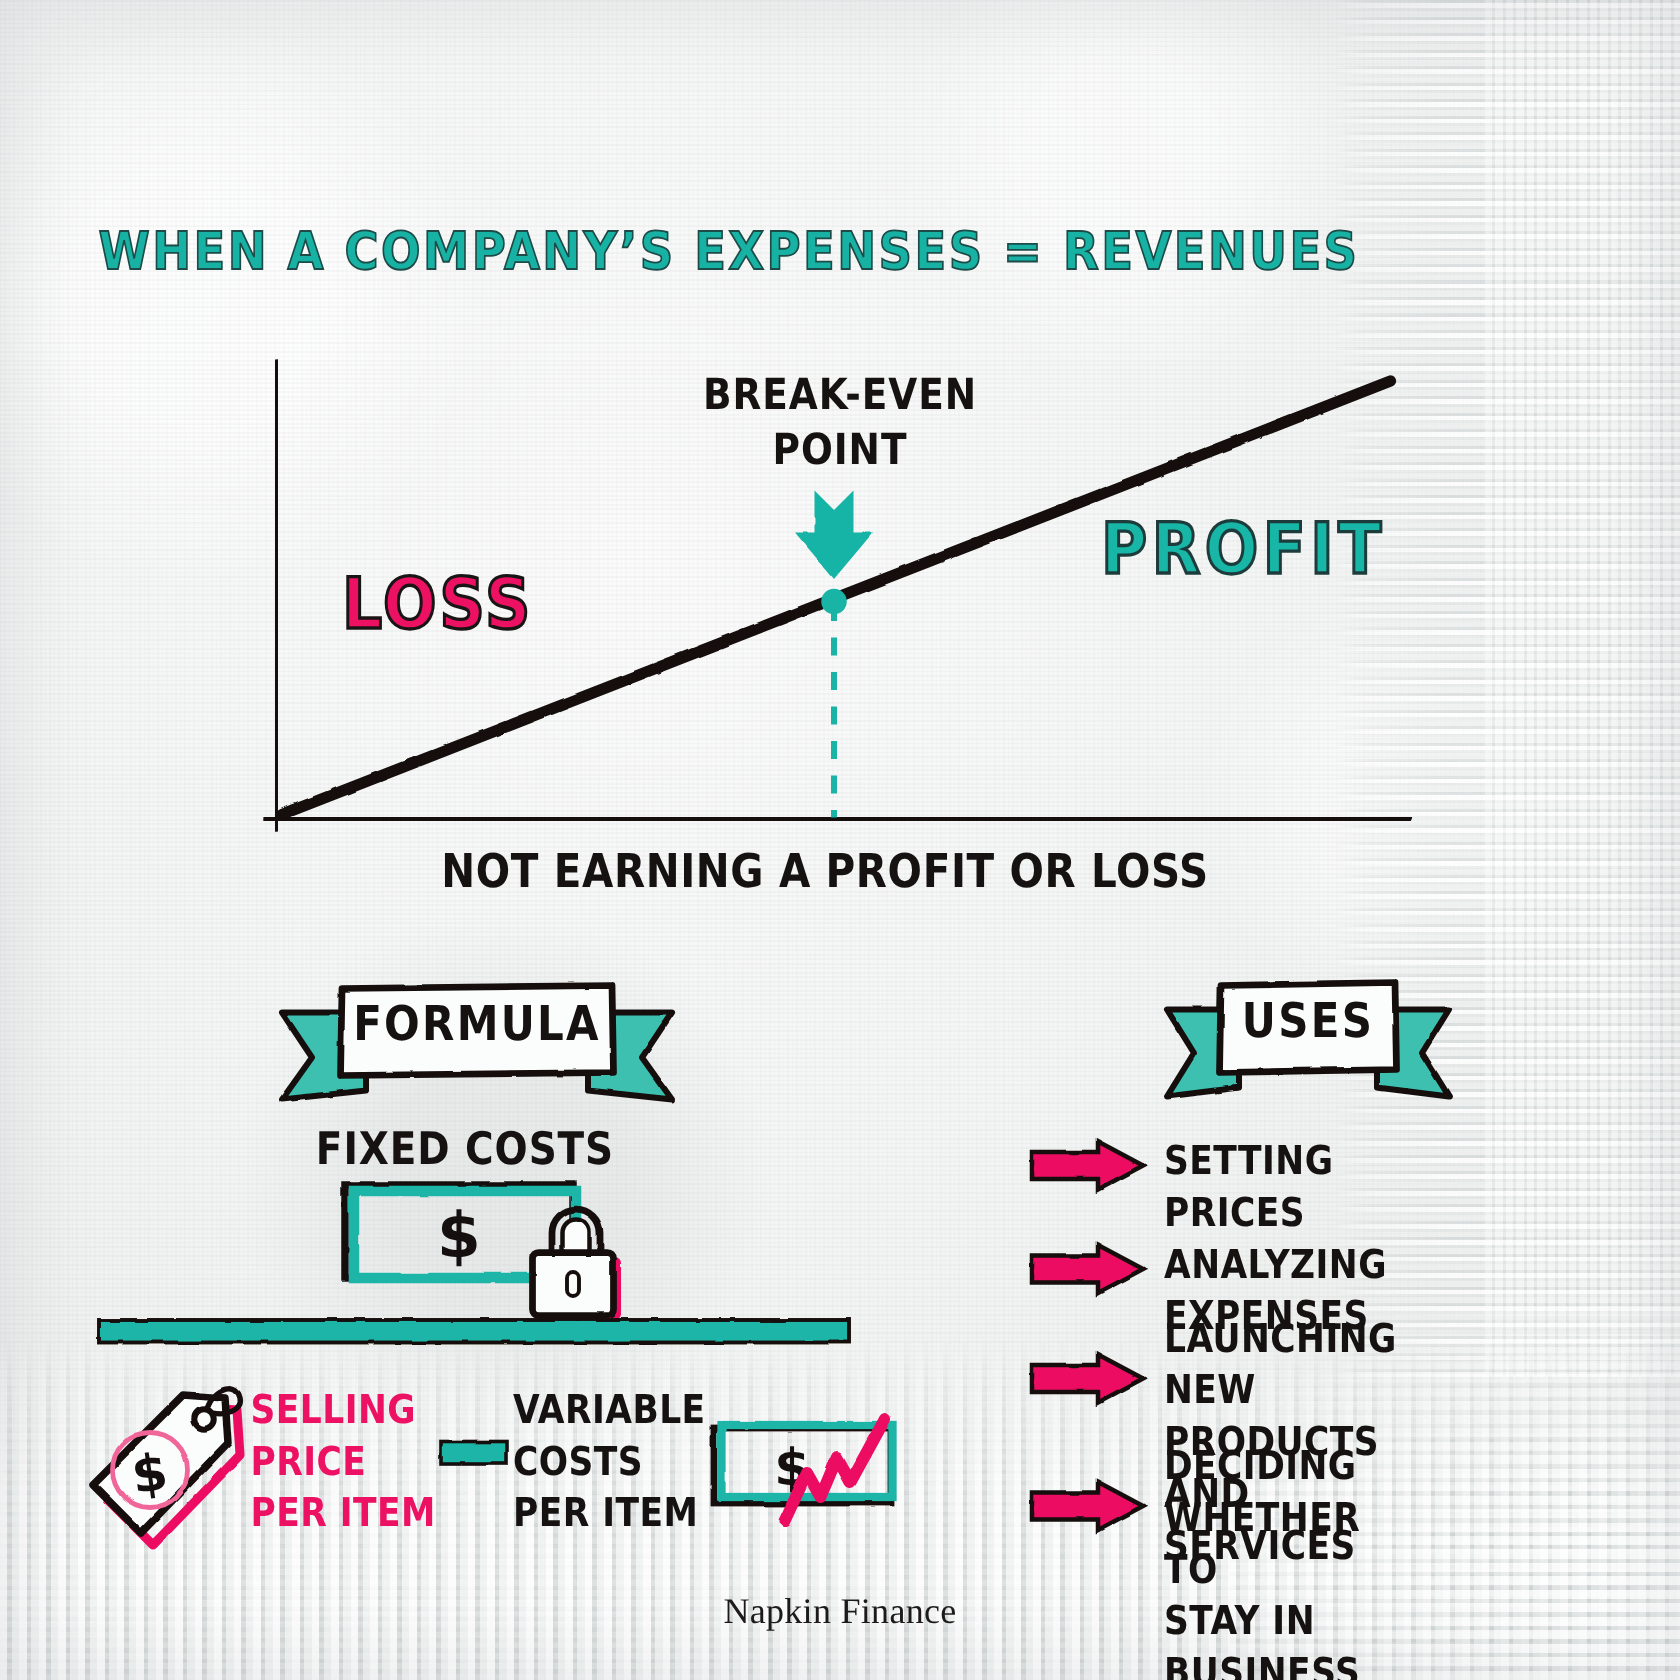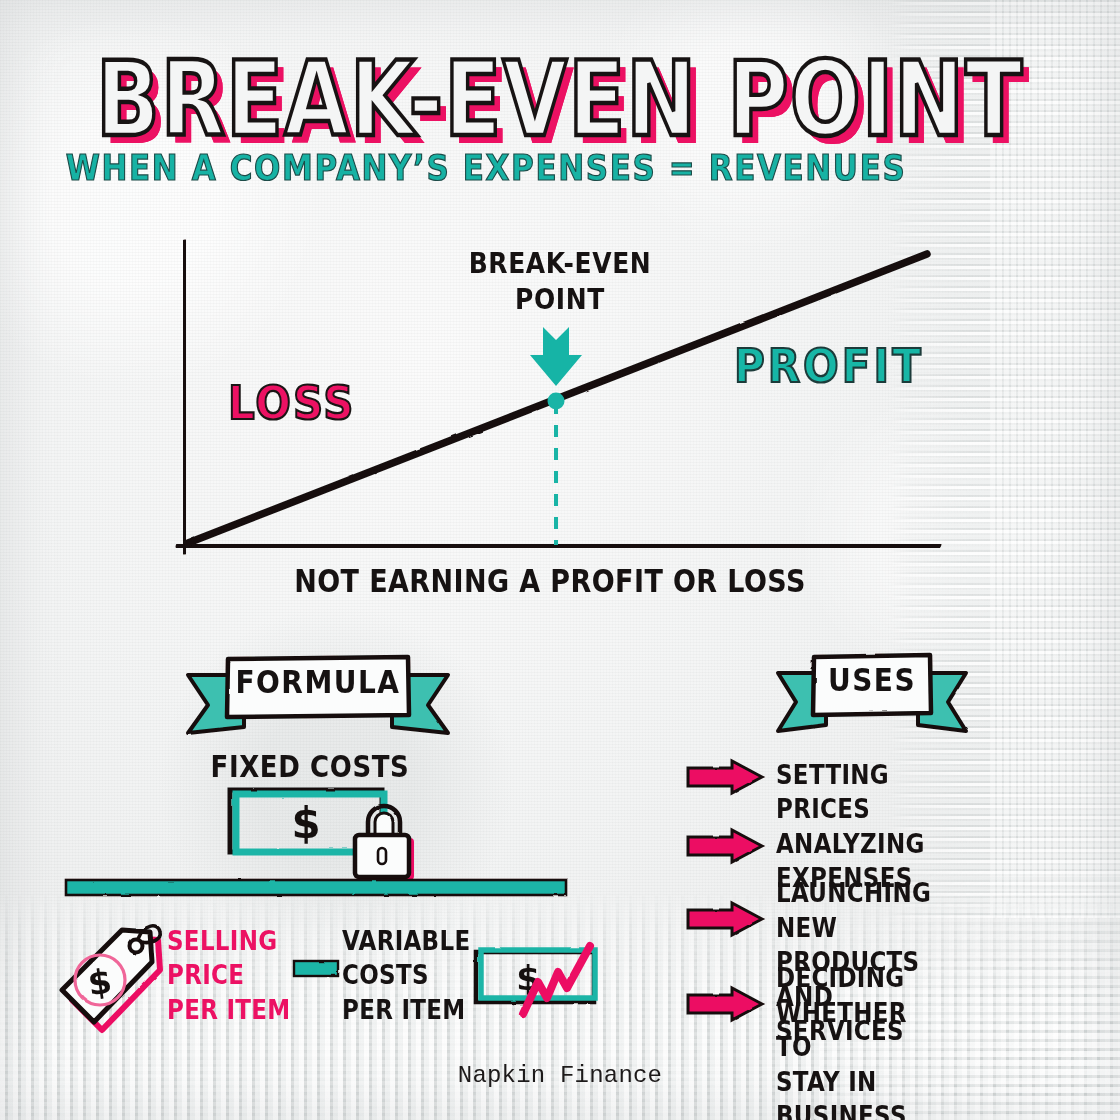--- a/index.html
+++ b/index.html
@@ -222,43 +222,40 @@
     letter-spacing: .3px;
     color: #161212;
     transform: scaleY(1.15);
     white-space: pre-line;
   }
 
   
   #footer {
     position: absolute; left: 0; top: 1062px; width: 1120px;
     text-align: center;
-    font-family: Liberation Mono, monospace;
+    font-family: Liberation Serif, serif;
     font-size: 24px;
     color: #1d1a1a;
     letter-spacing: .2px;
   }
 </style>
 </head>
 <body>
 
 <div id="napkin">
 
   <div class="paper-base"></div>
   <div class="paper-mottle"></div>
   <div class="paper-grain"></div>
   <div class="emboss-right"></div>
   <div class="emboss-right2"></div>
   <div class="emboss-bottom"></div>
   <div class="emboss-bottom-right"></div>
   <div class="edge-shadow"></div>
 
-  <div id="title-wrap">
-    <span id="title" class="hand">BREAK-EVEN POINT</span>
-  </div>
   <div id="subtitle-wrap">
     <span id="subtitle">WHEN A COMPANY’S EXPENSES = REVENUES</span>
   </div>
 
   <svg id="chart" viewBox="0 0 1120 1120">
     <defs>
       <filter id="rough">
         <feTurbulence type="fractalNoise" baseFrequency="0.045" numOctaves="3" seed="7" result="n"></feTurbulence>
         <feDisplacementMap in="SourceGraphic" in2="n" scale="2.4" xChannelSelector="R" yChannelSelector="G"></feDisplacementMap>
       </filter>

